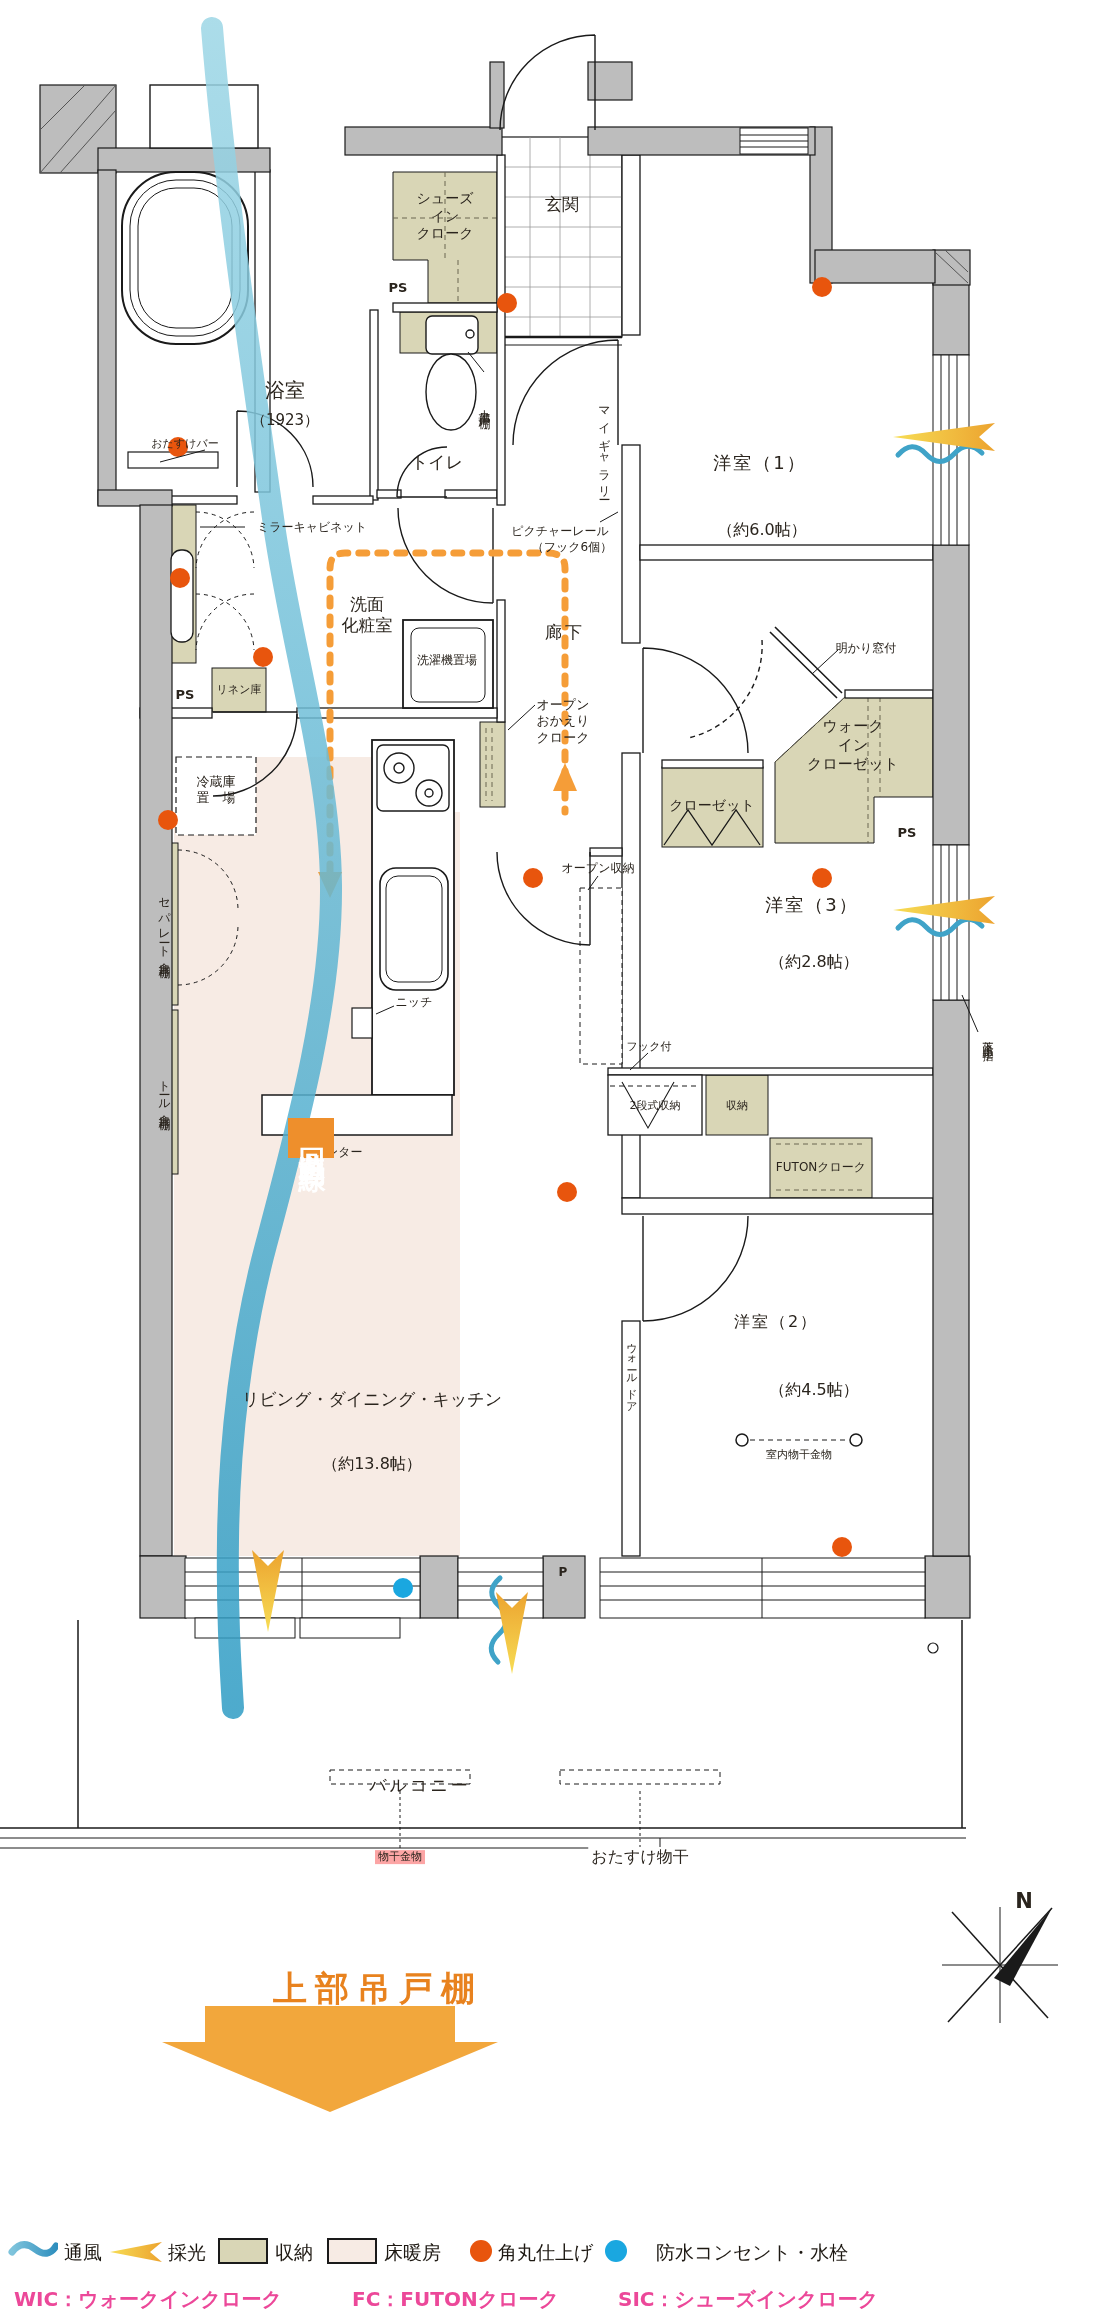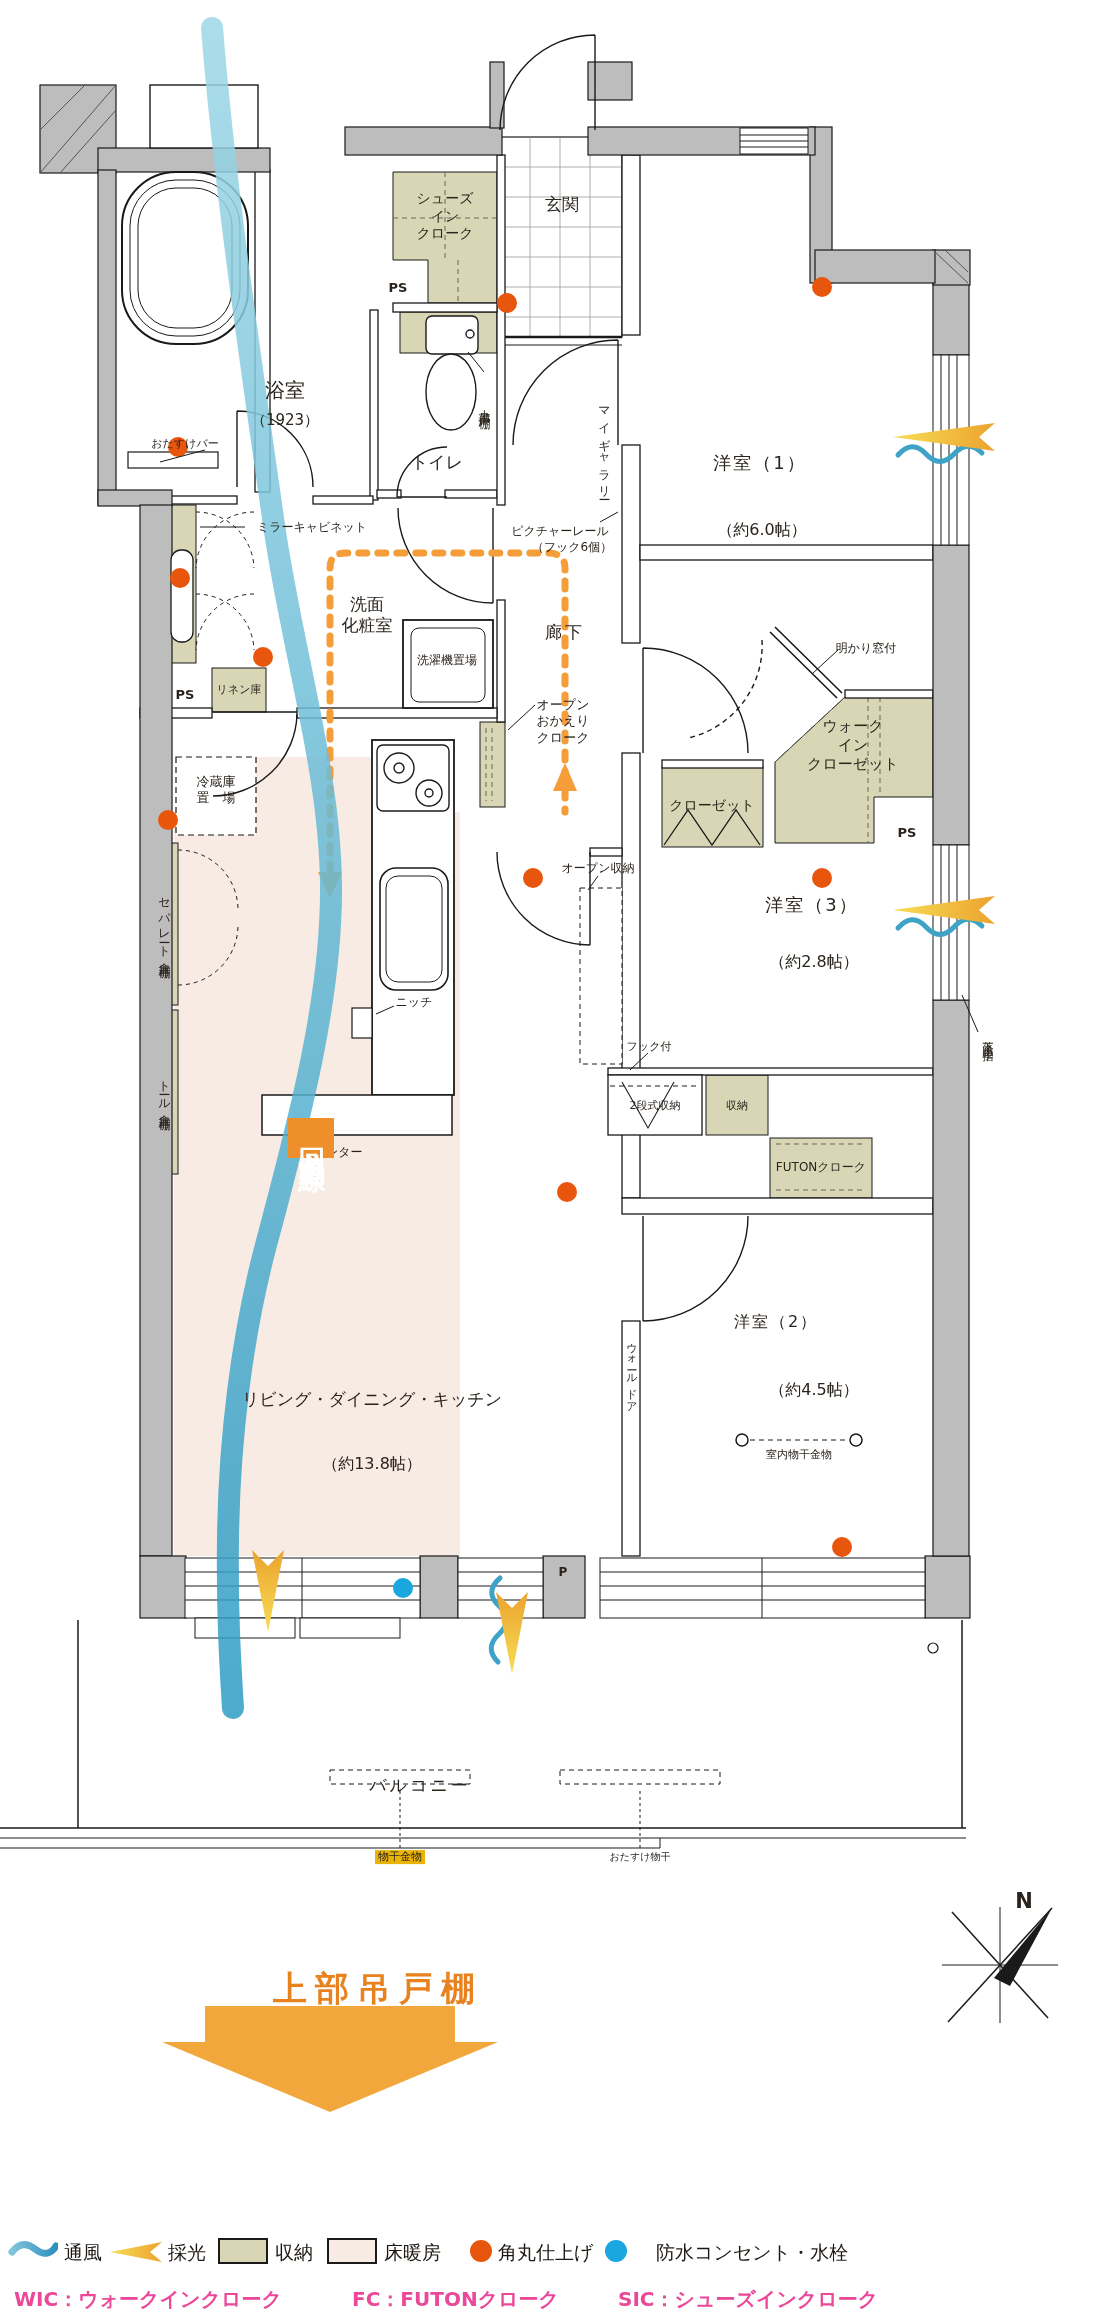--- a/index.html
+++ b/index.html
@@ -362,22 +362,22 @@
 
 <span class="lbl" style="left:776px;top:1322px;font-size:16px;letter-spacing:2px">洋室（2）</span>
 <span class="lbl" style="left:814px;top:1390px;font-size:16px">（約4.5帖）</span>
 <span class="lbl v" style="left:631px;top:1372px;font-size:11px">ウォールドア</span>
 <span class="lbl" style="left:799px;top:1455px;font-size:11px">室内物干金物</span>
 
 <span class="lbl" style="left:372px;top:1400px;font-size:17px">リビング・ダイニング・キッチン</span>
 <span class="lbl" style="left:372px;top:1464px;font-size:16px">（約13.8帖）</span>
 
 <span class="lbl" style="left:420px;top:1786px;font-size:17px;letter-spacing:3px">バルコニー</span>
-<span class="lbl" style="left:400px;top:1857px;font-size:11px;background:#eab308;padding:0 3px">物干金物</span>
-<span class="lbl" style="left:640px;top:1857px;font-size:10px;background:#fff;padding:0 3px">おたすけ物干</span>
+<span class="lbl" style="left:400px;top:1857px;font-size:11px;background:#fca5a5;padding:0 3px">物干金物</span>
+<span class="lbl" style="left:640px;top:1857px;font-size:16px;background:#fff;padding:0 3px">おたすけ物干</span>
 
 <span class="lbl orange-txt" style="left:378px;top:1988px;font-size:34px;letter-spacing:8px">上部吊戸棚</span>
 <span class="lbl" style="left:1024px;top:1901px;font-size:21px;font-weight:bold">N</span>
 
 <svg style="position:absolute;left:8px;top:2236px" width="50" height="28">
   <defs>
         <linearGradient id="lgw" x1="0" y1="0" x2="1" y2="0">
     <stop offset="0" stop-color="#7fc4dc"></stop>
           <stop offset="1" stop-color="#2f8fbe"></stop>
         </linearGradient>

